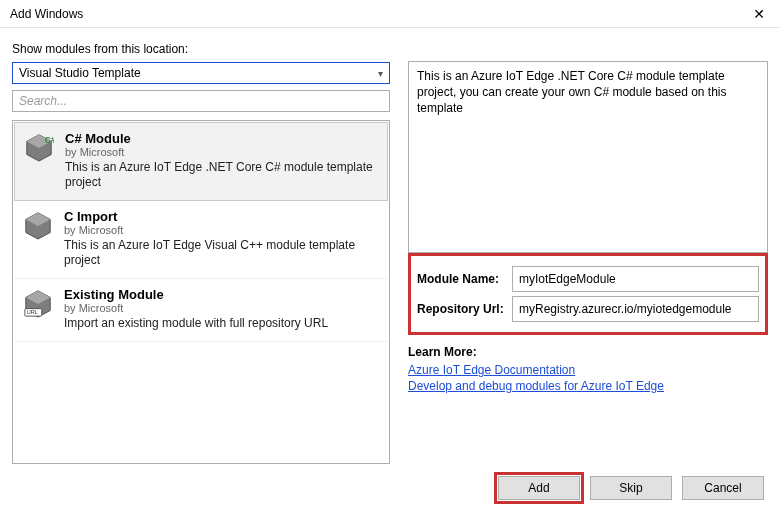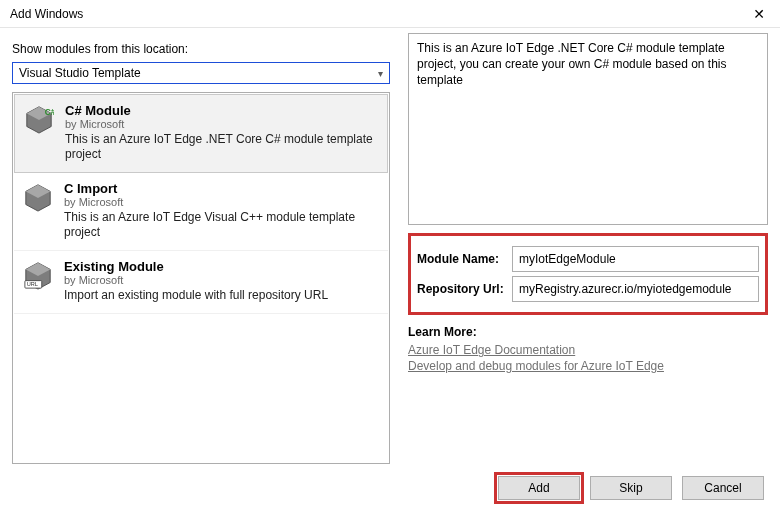--- a/index.html
+++ b/index.html
@@ -24,28 +24,28 @@
   .module-item { display: flex; gap: 10px; padding: 8px 8px 10px 8px; border-bottom: 1px solid #f0f0f0; }
   .module-item.selected { background: #f2f2f2; border: 1px solid #c9c9c9; }
   .module-item .icon { width: 32px; height: 32px; flex-shrink: 0; display:flex; align-items:center; justify-content:center; }
   .module-item .info { flex: 1; }
   .module-item .mtitle { font-weight: 700; font-size: 13px; }
   .module-item .mauthor { color: #666; font-size: 11px; }
   .module-item .mdesc { color: #222; font-size: 12px; margin-top: 2px; line-height: 1.25; }
 
   .desc-box { border: 1px solid #adadad; height: 192px; padding: 6px 8px; font-size: 12px; line-height: 1.35; margin-top: -59px; overflow: auto; }
 
-  .form-block { border: 3px solid #cc3232; padding: 6px 6px; margin-top: 8px; }
+  .form-block { border: 3px solid #cc3232; padding: 6px 6px; }
   .form-row { display: flex; align-items: center; margin: 4px 0; }
   .form-row label { width: 95px; font-weight: 700; font-size: 12px; }
   .form-row input { flex: 1; height: 26px; border: 1px solid #adadad; padding: 0 6px; font-size: 12px; }
 
   .learn { margin-top: 10px; }
   .learn .lm-title { font-weight: 700; margin-bottom: 4px; }
-  .learn a { display: inline-block; color: #737373; text-decoration: underline; font-size: 12px; margin-bottom: 2px; }
+  .learn a { display: inline-block; color: #1d4ed8; text-decoration: underline; font-size: 12px; margin-bottom: 2px; }
 
   .buttons { display: flex; justify-content: flex-end; gap: 10px; padding: 12px 4px 12px 0; }
   .btn { width: 82px; height: 24px; border: 1px solid #adadad; background: #e1e1e1; display: flex; align-items: center; justify-content: center; font-size: 12px; }
   .btn-highlight { outline: 3px solid #cc3232; outline-offset: 1px; }
 
   
   .cube-svg { width: 30px; height: 30px; }
 </style>
 </head>
 <body>
@@ -60,20 +60,21 @@
 <div class="content">
 
   <div class="label-row">Show modules from this location:</div>
 
   <div style="display:flex; gap:18px; align-items:flex-start;">
     <div style="width:378px;">
       <div class="dropdown">
         <span>Visual Studio Template</span>
         <span class="chev">▾</span>
       </div>
+      <div class="search">Search...</div>
     </div>
   </div>
 
   <div class="main-row">
     <div class="left-col">
       <div class="module-list">
 
         <div class="module-item selected">
           <div class="icon">
             <svg class="cube-svg" viewBox="0 0 32 32">

